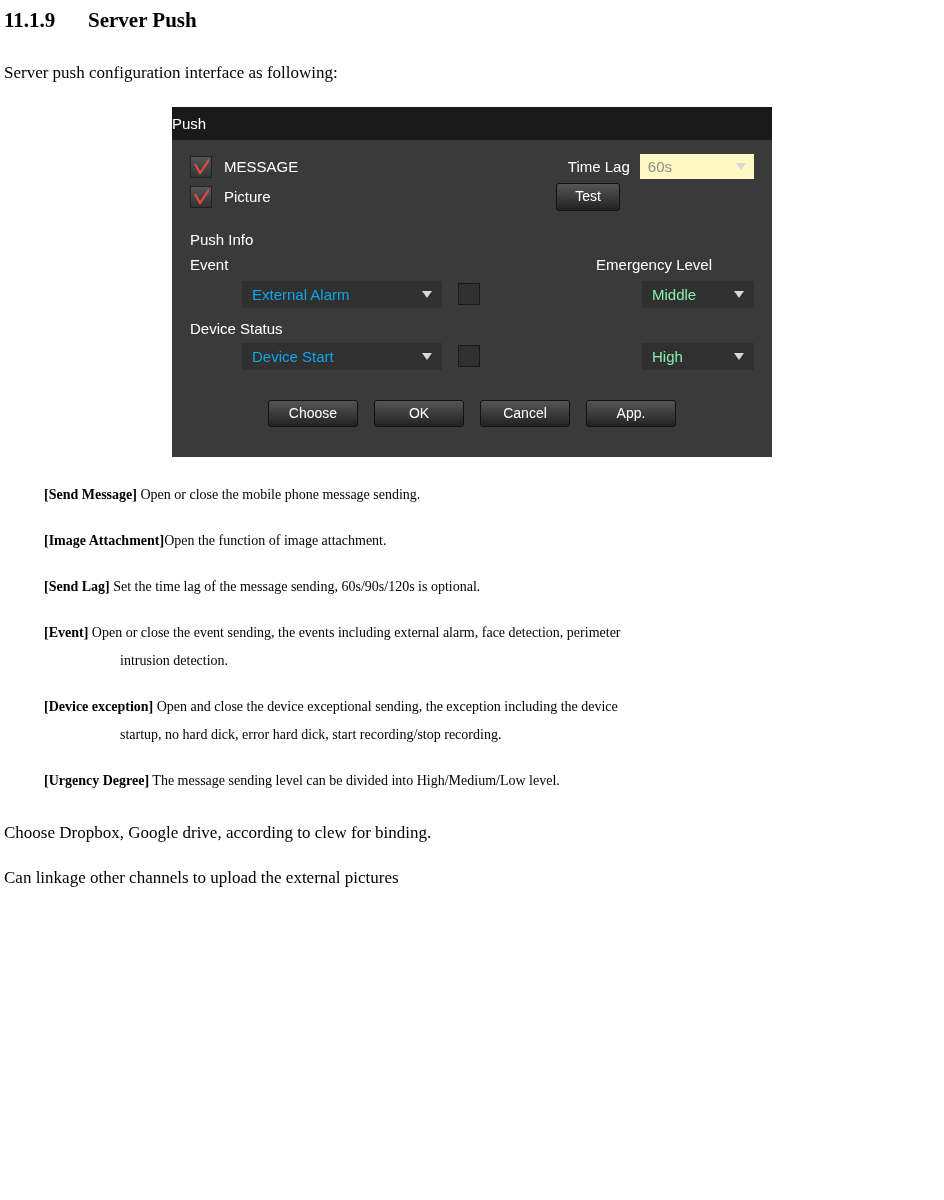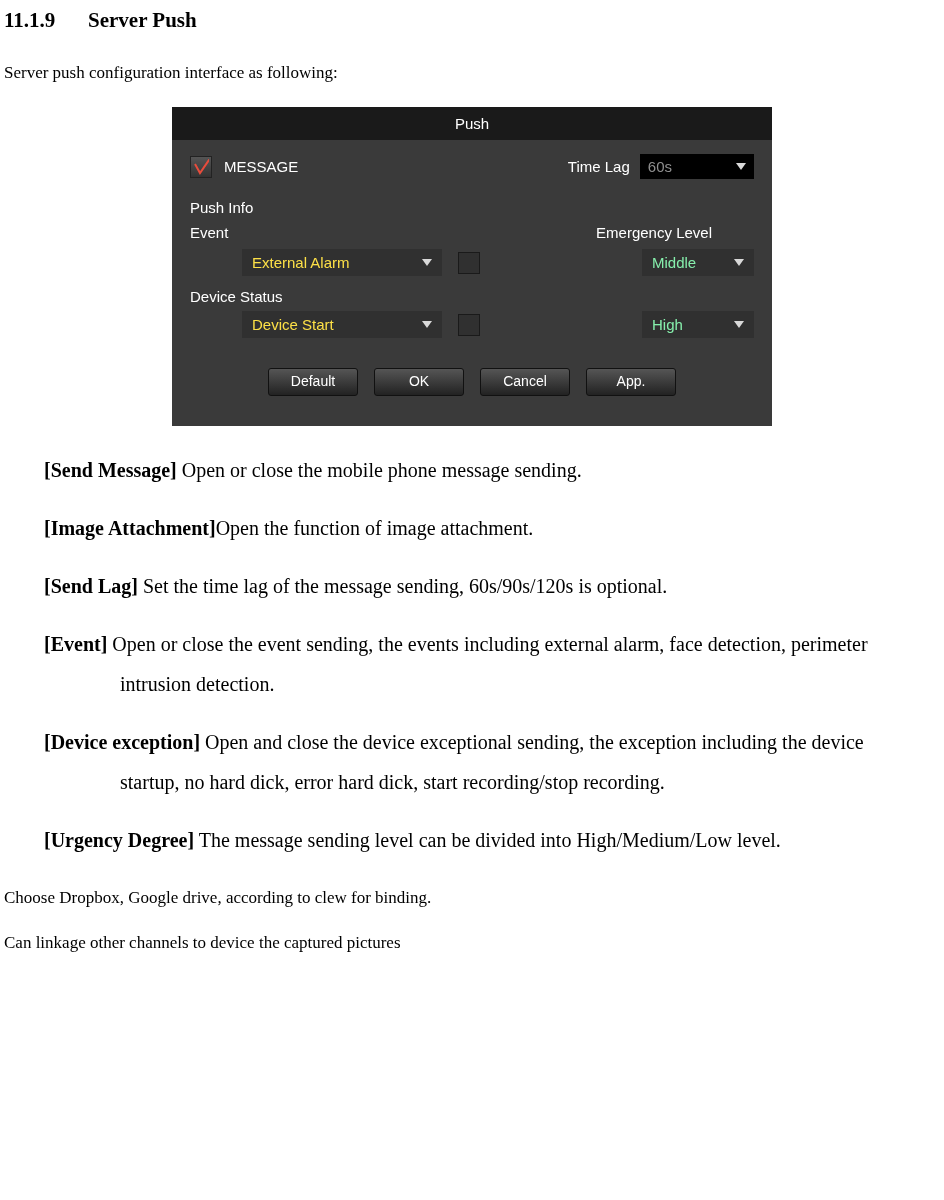--- a/index.html
+++ b/index.html
@@ -3,46 +3,46 @@
   <meta charset="utf-8">
   <style>
     * { box-sizing: border-box; margin: 0; padding: 0; }
     body { font-family: "Times New Roman", serif; background: #fff; color: #000; width: 944px; padding: 0 4px; line-height: 1.4; }
     .content { padding: 0; }
     h2.section { font-size: 21px; font-weight: bold; margin: 6px 0 26px 0; }
     h2.section .num { display: inline-block; min-width: 84px; }
     p.intro { font-size: 17px; margin: 0 0 22px 0; }
     .fig-wrap { text-align: center; margin: 12px 0 24px 0; }
     .dialog { display: inline-block; width: 600px; background: #3a3a3a; color: #fff; font-family: Arial, Helvetica, sans-serif; font-size: 15px; text-align: left; }
-    .titlebar { background: #1a1a1a; text-align: center; padding: 6px 0; font-size: 15px; }
+    .titlebar { background: #1a1a1a; padding: 6px 0; font-size: 15px; }
     .body { padding: 10px 18px 28px 18px; }
     .row { display: flex; align-items: center; margin: 4px 0; }
     .chk { width: 22px; height: 22px; background: linear-gradient(#555,#333); border: 1px solid #222; margin-right: 12px; position: relative; flex: 0 0 22px; }
     .chk svg { position: absolute; left: 2px; top: 2px; }
     .lbl { flex: 0 0 170px; }
     .sp { flex: 1; }
     .field-lbl { margin-right: 10px; }
-    .select { display: inline-flex; align-items: center; background: #000000; color: #8f8f8f; padding: 2px 8px; gap: 18px; }
+    .select { display: inline-flex; align-items: center; background: #fef9c3; color: #8f8f8f; padding: 2px 8px; gap: 18px; }
     .select .tri { width: 0; height: 0; border-left: 5px solid transparent; border-right: 5px solid transparent; border-top: 7px solid #d9d9d9; display: inline-block; }
     .btn { display: inline-block; background: linear-gradient(#555,#222); color: #fff; border: 1px solid #111; border-radius: 3px; padding: 3px 18px; font-size: 14px; text-align: center; }
     .btn-lg { width: 90px; }
     .sect-lbl { margin: 10px 0 4px 0; }
     .indent-row { display: flex; align-items: center; margin: 2px 0; }
     .pad { flex: 0 0 52px; }
-    .sel-wide { display: inline-flex; align-items: center; justify-content: space-between; background: #303030; color: #fde047; padding: 3px 10px; width: 200px; }
+    .sel-wide { display: inline-flex; align-items: center; justify-content: space-between; background: #303030; color: #0ea5e9; padding: 3px 10px; width: 200px; }
     .sel-wide .tri, .sel-med .tri { width: 0; height: 0; border-left: 5px solid transparent; border-right: 5px solid transparent; border-top: 7px solid #d9d9d9; display: inline-block; }
     .tiny-chk { width: 22px; height: 22px; background: #303030; border: 1px solid #1a1a1a; flex: 0 0 22px; margin: 0 38px 0 16px; }
     .sel-med { display: inline-flex; align-items: center; justify-content: space-between; background: #303030; color: #86efac; padding: 3px 10px; width: 112px; margin-left: 8px; }
     .col-right { margin-left: auto; }
     .row-evhdr { display: flex; margin: 2px 0 6px 0; }
     .row-evhdr .ev { flex: 0 0 300px; }
     .row-evhdr .elv { margin-left: auto; padding-right: 42px; }
     .bt-row { display: flex; gap: 16px; justify-content: center; margin: 30px 0 2px 0; }
     .def-list { padding-left: 40px; }
-    .def-item { margin: 12px 0 18px 0; font-size: 20px; line-height: 2; }
+    .def-item { margin: 12px 0 18px 0; font-size: 14px; line-height: 2; }
     .def-item b { font-weight: bold; }
     .def-cont { padding-left: 76px; }
     .para { font-size: 17px; line-height: 2.3; margin: 6px 0; }
   </style>
 </head>
 <body>
 
 <div class="content">
 
   <h2 class="section">
@@ -65,20 +65,30 @@
           <span class="lbl">MESSAGE</span>
           <span class="sp"></span>
           <span class="field-lbl">Time Lag</span>
           <span class="select">
             <span>60s</span>
             <span style="width:28px"></span>
             <span class="tri"></span>
           </span>
         </div>
 
+        <div class="row">
+          <span class="chk">
+            <svg width="16" height="16">
+                <polyline points="2,5 7,14 18,-2" stroke="#e74c3c" stroke-width="2" fill="none"></polyline>
+              </svg>
+          </span>
+          <span class="lbl">Picture</span>
+          <span class="sp"></span>
+          <span class="btn" style="margin-right:134px">Test</span>
+        </div>
 
         <div class="sect-lbl" style="margin-top:18px">Push Info</div>
 
         <div class="row-evhdr">
           <span class="ev">Event</span>
           <span class="elv">Emergency Level</span>
         </div>
 
         <div class="indent-row">
           <span class="pad"></span>
@@ -106,21 +116,21 @@
           <span class="tiny-chk"></span>
           <span class="col-right">
             <span class="sel-med">
               <span>High</span>
               <span class="tri"></span>
             </span>
           </span>
         </div>
 
         <div class="bt-row">
-          <span class="btn btn-lg">Default</span>
+          <span class="btn btn-lg">Choose</span>
           <span class="btn btn-lg">OK</span>
           <span class="btn btn-lg">Cancel</span>
           <span class="btn btn-lg">App.</span>
         </div>
 
       </div>
     </div>
   </div>
 
   <div class="def-list">
@@ -131,15 +141,15 @@
       <div class="def-cont">intrusion detection.</div>
     </div>
     <div class="def-item"><b>[Device exception]</b><span> Open and close the device exceptional sending, the exception including the device</span>
       <div class="def-cont">startup, no hard dick, error hard dick, start recording/stop recording.</div>
     </div>
     <div class="def-item"><b>[Urgency Degree]</b><span> The message sending level can be divided into High/Medium/Low level.</span></div>
   </div>
 
 
   <p class="para">Choose Dropbox, Google drive, according to clew for binding.</p>
-  <p class="para">Can linkage other channels to device the captured pictures</p>
+  <p class="para">Can linkage other channels to upload the external pictures</p>
 
 </div>
 
 </body></html>

